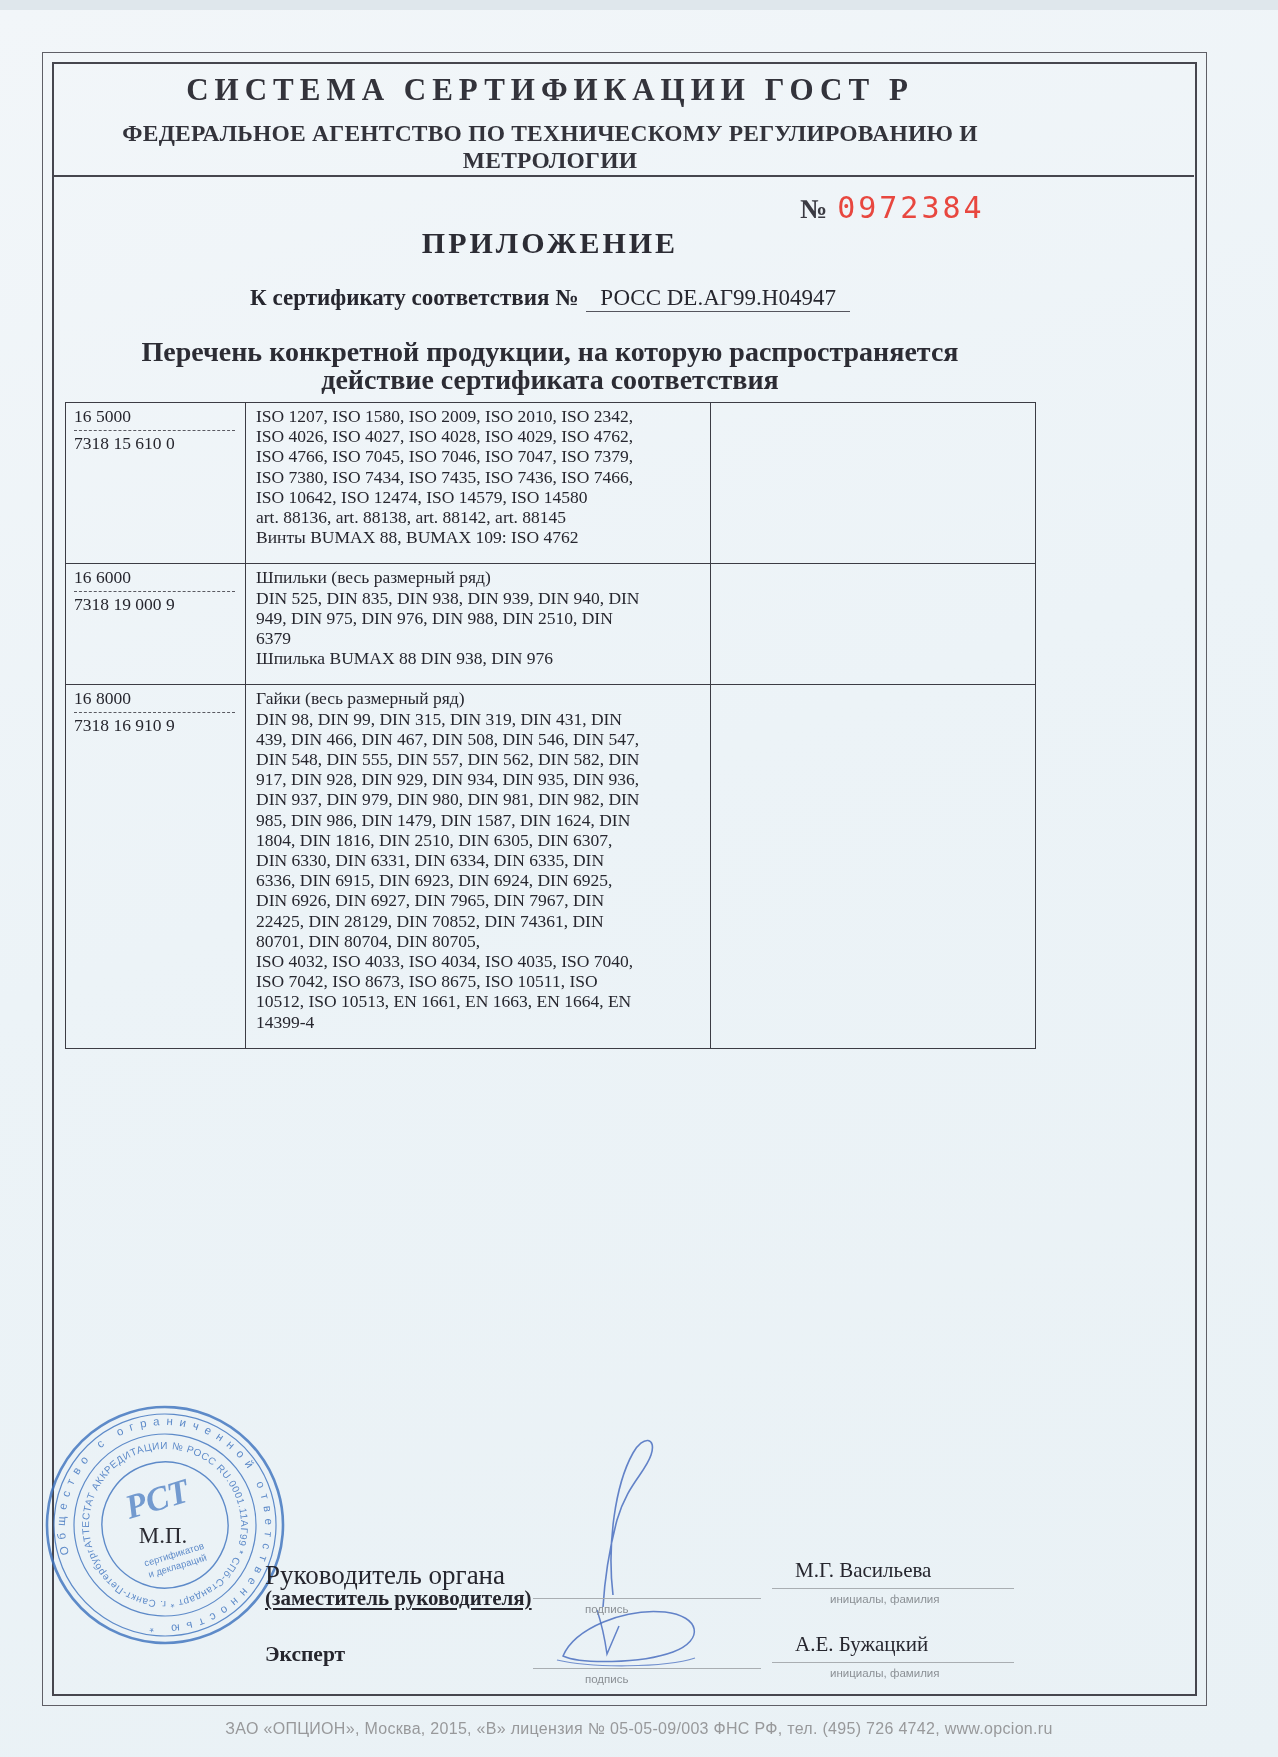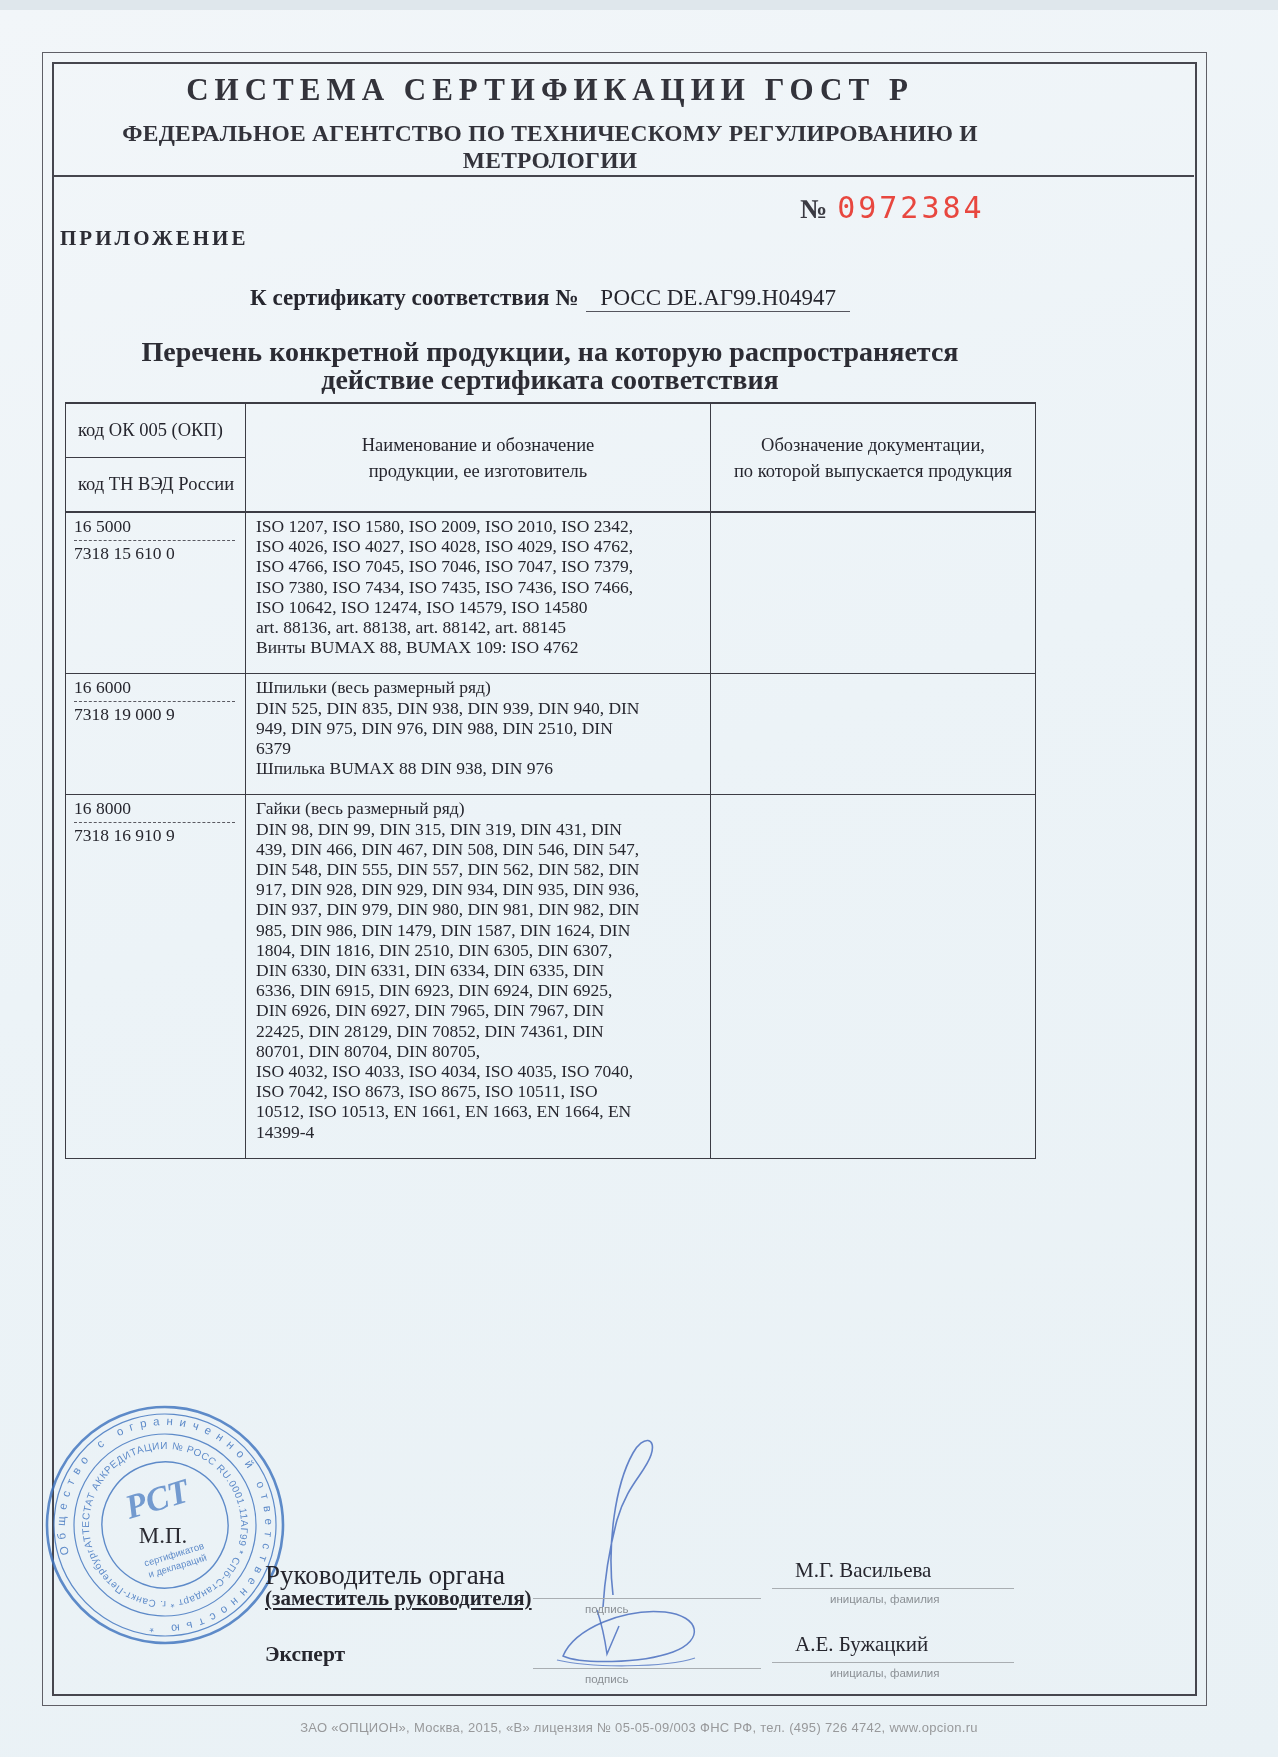--- a/index.html
+++ b/index.html
@@ -35,22 +35,22 @@
   }
   .blank-no {
     position:absolute; left:800px; top:180px; font-size:27px; white-space:nowrap;
   }
   .blank-no .prefix { color:#3a3a42; font-weight:bold; margin-right:10px; }
   .blank-no .digits {
     font-family:"DejaVu Sans Mono",monospace; color:#e8473f;
     font-size:30px; letter-spacing:3px; font-weight:500;
   }
   .doc-title {
-    position:absolute; left:0; top:216px; width:100%; 
-    font-weight:bold; font-size:21px; letter-spacing:3px; color:#2c2c34;
+    position:absolute; left:0; top:216px; width:100%; text-align:center;
+    font-weight:bold; font-size:30px; letter-spacing:3px; color:#2c2c34;
   }
   .cert-line {
     position:absolute; left:0; top:275px; width:100%; text-align:center;
     font-size:23px; white-space:nowrap;
   }
   .cert-line .lbl { font-weight:bold; }
   .cert-line .val {
     border-bottom:1.6px solid #55555d; padding:0 14px 1px 14px; margin-left:8px;
   }
   .purpose1, .purpose2 {
@@ -107,21 +107,21 @@
   .cap-sig2 { left:585px; top:1663px; }
   .cap-name1 { left:830px; top:1583px; }
   .cap-name2 { left:830px; top:1657px; }
   .name1 { position:absolute; left:795px; top:1548px; font-size:21px; }
   .name2 { position:absolute; left:795px; top:1622px; font-size:21px; }
 
   .stamp { position:absolute; left:35px; top:1385px; }
   .autograph { position:absolute; pointer-events:none; }
   .footer {
     position:absolute; left:0; top:1710px; width:1278px; text-align:center;
-    font-family:"Liberation Sans",sans-serif; font-size:13px; color:#98999b;
+    font-family:"Liberation Sans",sans-serif; font-size:16px; color:#98999b;
     letter-spacing:0.3px;
   }
 </style>
 </head>
 <body>
 
 <div class="page">
 
   <div class="frame-outer">
     <div class="frame-inner"></div>
@@ -146,30 +146,20 @@
     <span class="prefix">№</span><span class="digits">0972384</span>
   </div>
 
   <table class="prod">
     <colgroup>
         <col style="width:180px">
         <col style="width:465px">
         <col style="width:325px">
       </colgroup>
     <tbody>
-        <tr class="hdr">
-      <td class="c1wrap">
-        <div class="c1top">код ОК 005 (ОКП)</div>
-        <div class="c1bot">код ТН ВЭД России</div>
-      </td>
-      <td class="centered" style="height:92px">Наименование и обозначение
-продукции, ее изготовитель</td>
-      <td class="centered">Обозначение документации,
-по которой выпускается продукция</td>
-    </tr>
 
 
     <tr style="height:146px">
       <td class="codecell">
         <span class="okp">16 5000</span>
         <span class="tnved">7318 15 610 0</span>
       </td>
       <td class="prodcell">ISO 1207, ISO 1580, ISO 2009, ISO 2010, ISO 2342,
 ISO 4026, ISO 4027, ISO 4028, ISO 4029, ISO 4762,
 ISO 4766, ISO 7045, ISO 7046, ISO 7047, ISO 7379,

